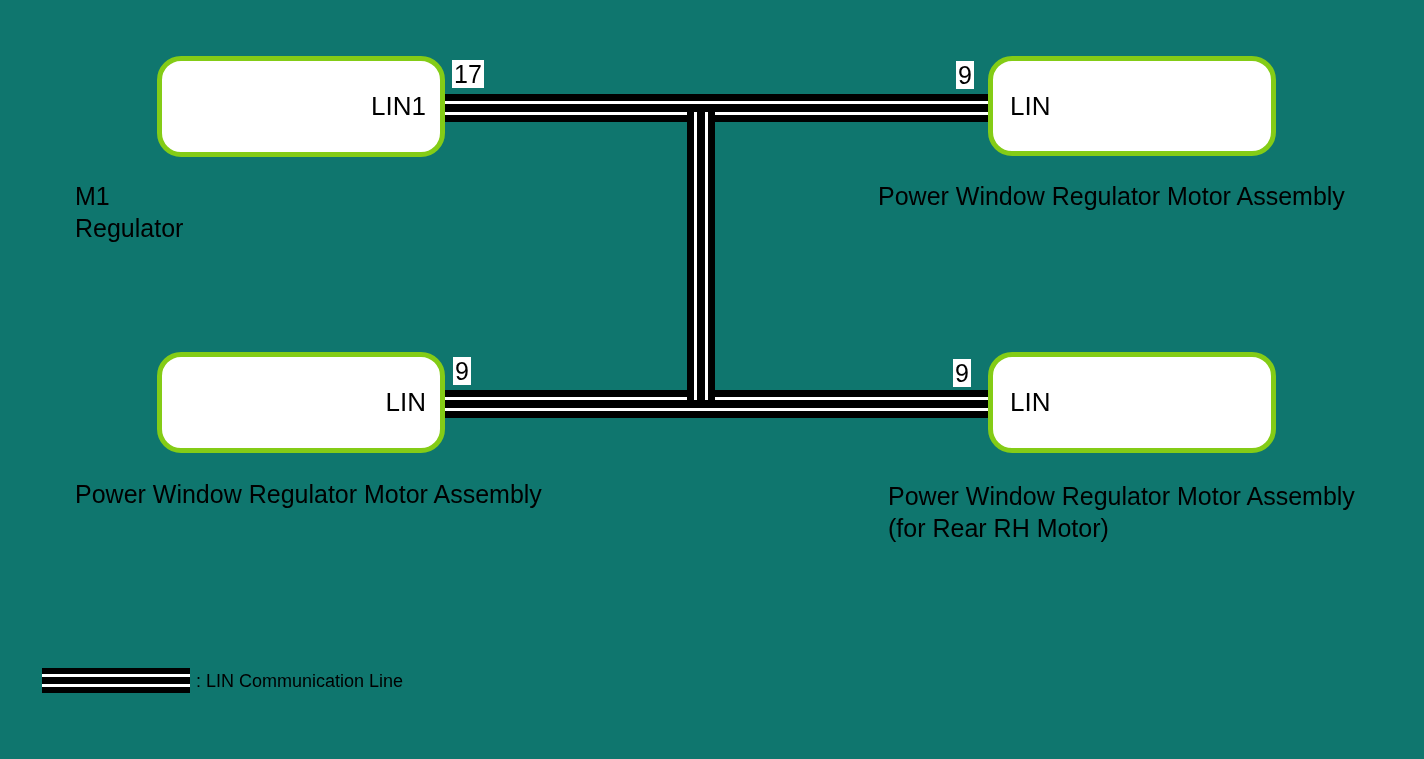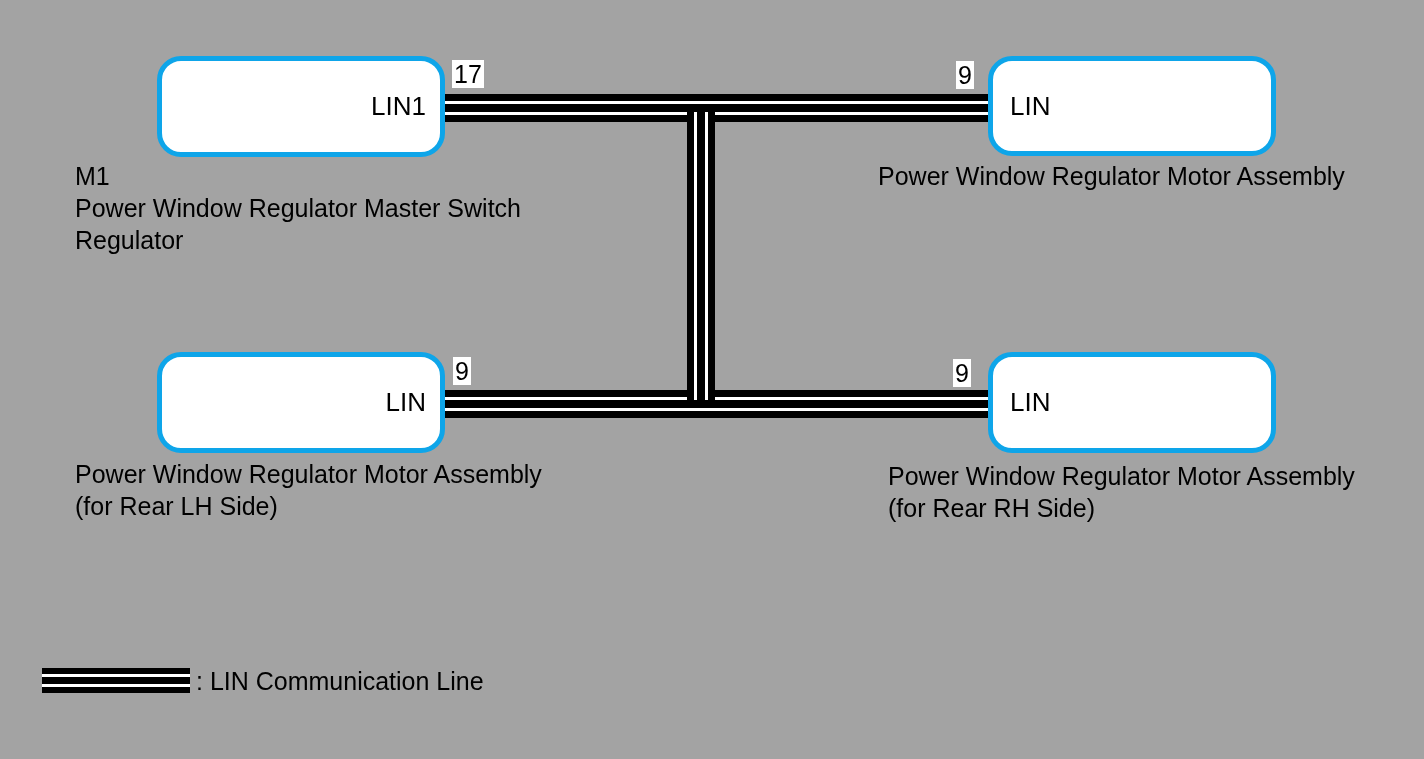--- a/index.html
+++ b/index.html
@@ -6,21 +6,21 @@
     margin: 0;
     padding: 0;
     background: #ffffff;
     font-family: "Liberation Sans", sans-serif;
     color: #000000;
   }
   .canvas {
     position: relative;
     width: 1424px;
     height: 759px;
-    background: #a3a3a3;
+    background: #0f766e;
     overflow: hidden;
   }
   
   .lin-h {
     position: absolute;
     background: linear-gradient(to bottom,
       #000 0%, #000 25%,
       #fff 25%, #fff 36%,
       #000 36%, #000 64%,
       #fff 64%, #fff 75%,
@@ -32,21 +32,21 @@
       #000 0%, #000 25%,
       #fff 25%, #fff 36%,
       #000 36%, #000 64%,
       #fff 64%, #fff 75%,
       #000 75%, #000 100%);
   }
   .node {
     position: absolute;
     box-sizing: border-box;
     background: #ffffff;
-    border: 5px solid #0ea5e9;
+    border: 5px solid #84cc16;
     border-radius: 24px;
     display: flex;
     align-items: center;
     font-size: 26px;
     z-index: 2;
   }
   .node.align-right { justify-content: flex-end; padding-right: 14px; }
   .node.align-left  { justify-content: flex-start; padding-left: 17px; }
   .pin {
     position: absolute;
@@ -55,24 +55,25 @@
     z-index: 3;
     background: #ffffff;
     padding: 0 2px;
   }
   .comp-label {
     position: absolute;
     font-size: 25px;
     line-height: 32px;
     white-space: nowrap;
     z-index: 2;
+    margin-top: 20px;
   }
   .legend-label {
     position: absolute;
-    font-size: 25px;
+    font-size: 18px;
     line-height: 30px;
     white-space: nowrap;
   }
 </style>
 </head>
 <body>
 
 <div class="canvas">
 
   <div class="lin-h" style="left:443px; top:94px; width:547px; height:28px;"></div>
@@ -92,31 +93,29 @@
   </div>
   <div class="node align-right" style="left:157px; top:352px; width:288px; height:101px;">
     <span>LIN</span>
   </div>
   <div class="node align-left" style="left:988px; top:352px; width:288px; height:101px;">
     <span>LIN</span>
   </div>
 
   <div class="comp-label" style="left:75px; top:160px;">
     <div>M1</div>
-    <div>Power Window Regulator Master Switch</div>
     <div>Regulator</div>
   </div>
   <div class="comp-label" style="left:878px; top:160px;">
     <div>Power Window Regulator Motor Assembly</div>
   </div>
   <div class="comp-label" style="left:75px; top:458px;">
     <div>Power Window Regulator Motor Assembly</div>
-    <div>(for Rear LH Side)</div>
   </div>
   <div class="comp-label" style="left:888px; top:460px;">
     <div>Power Window Regulator Motor Assembly</div>
-    <div>(for Rear RH Side)</div>
+    <div>(for Rear RH Motor)</div>
   </div>
 
   <div class="lin-h" style="left:42px; top:668px; width:148px; height:25px;"></div>
   <div class="legend-label" style="left:196px; top:666px;">: LIN Communication Line</div>
 
 </div>
 
 </body></html>

